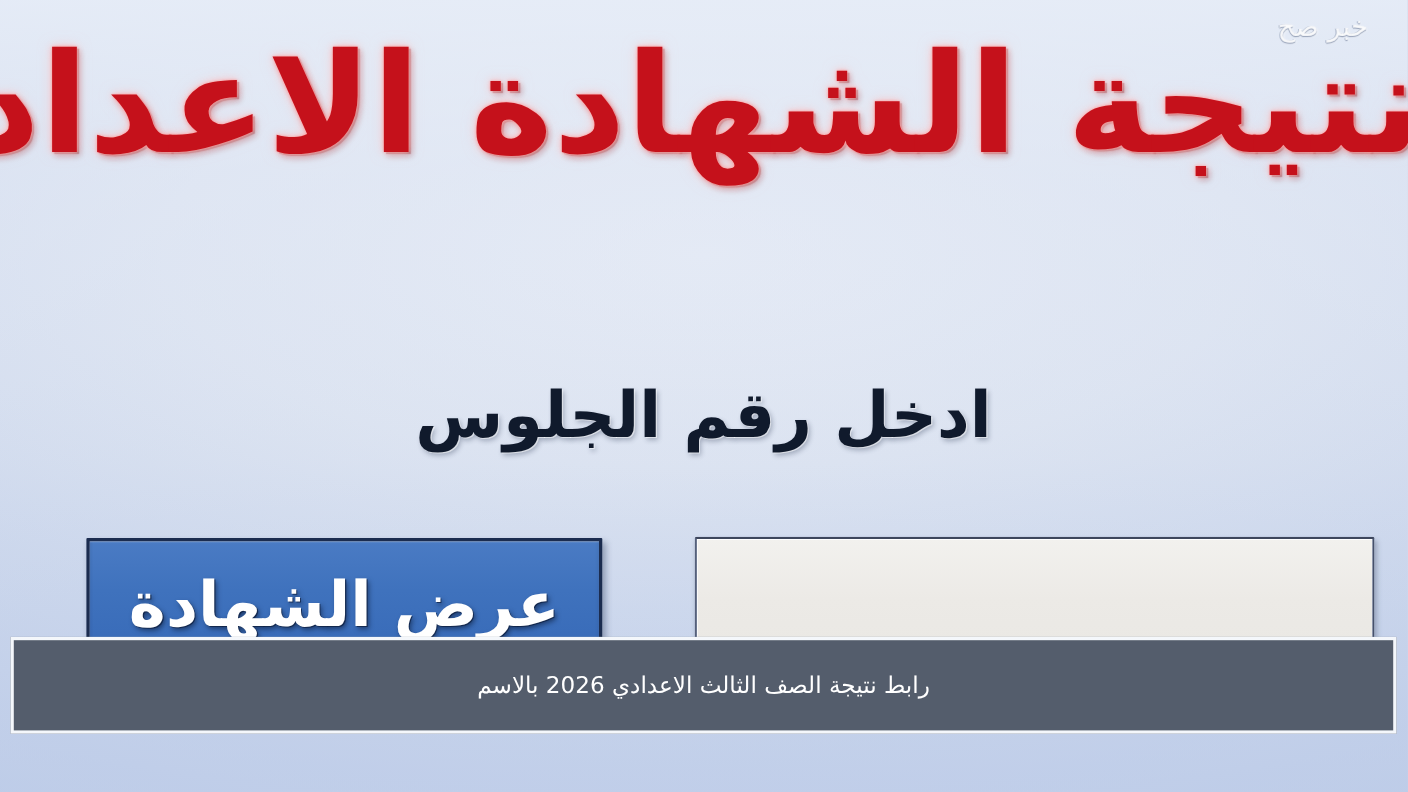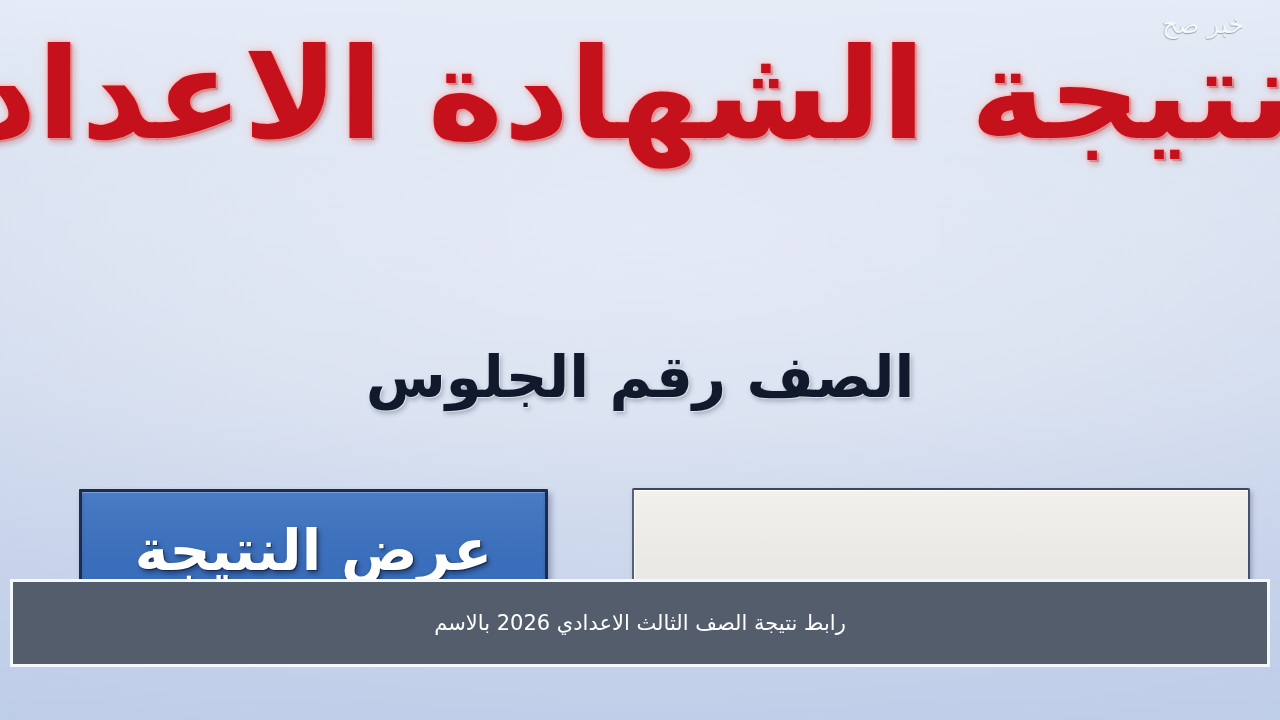--- a/index.html
+++ b/index.html
@@ -215,29 +215,29 @@
 
   <div class="watermark">
     <span>خبر صح</span>
   </div>
 
   <div class="title">
     <span class="title-text">نتيجة الشهادة الاعدادية</span>
   </div>
 
   <div class="field-label">
-    <span class="field-label-text">الصف رقم الجلوس</span>
+    <span class="field-label-text">ادخل رقم الجلوس</span>
   </div>
 
   <div class="form-row">
 
     <input class="seat-input" type="text" value="" placeholder="" style="">
 
     <button class="submit-btn">
-      <span class="submit-btn-text">عرض النتيجة</span>
+      <span class="submit-btn-text">عرض الشهادة</span>
     </button>
 
   </div>
 
   <div class="caption-bar">
     <span class="caption-text">رابط نتيجة الصف الثالث الاعدادي 2026 بالاسم</span>
   </div>
 
 </div>
 

